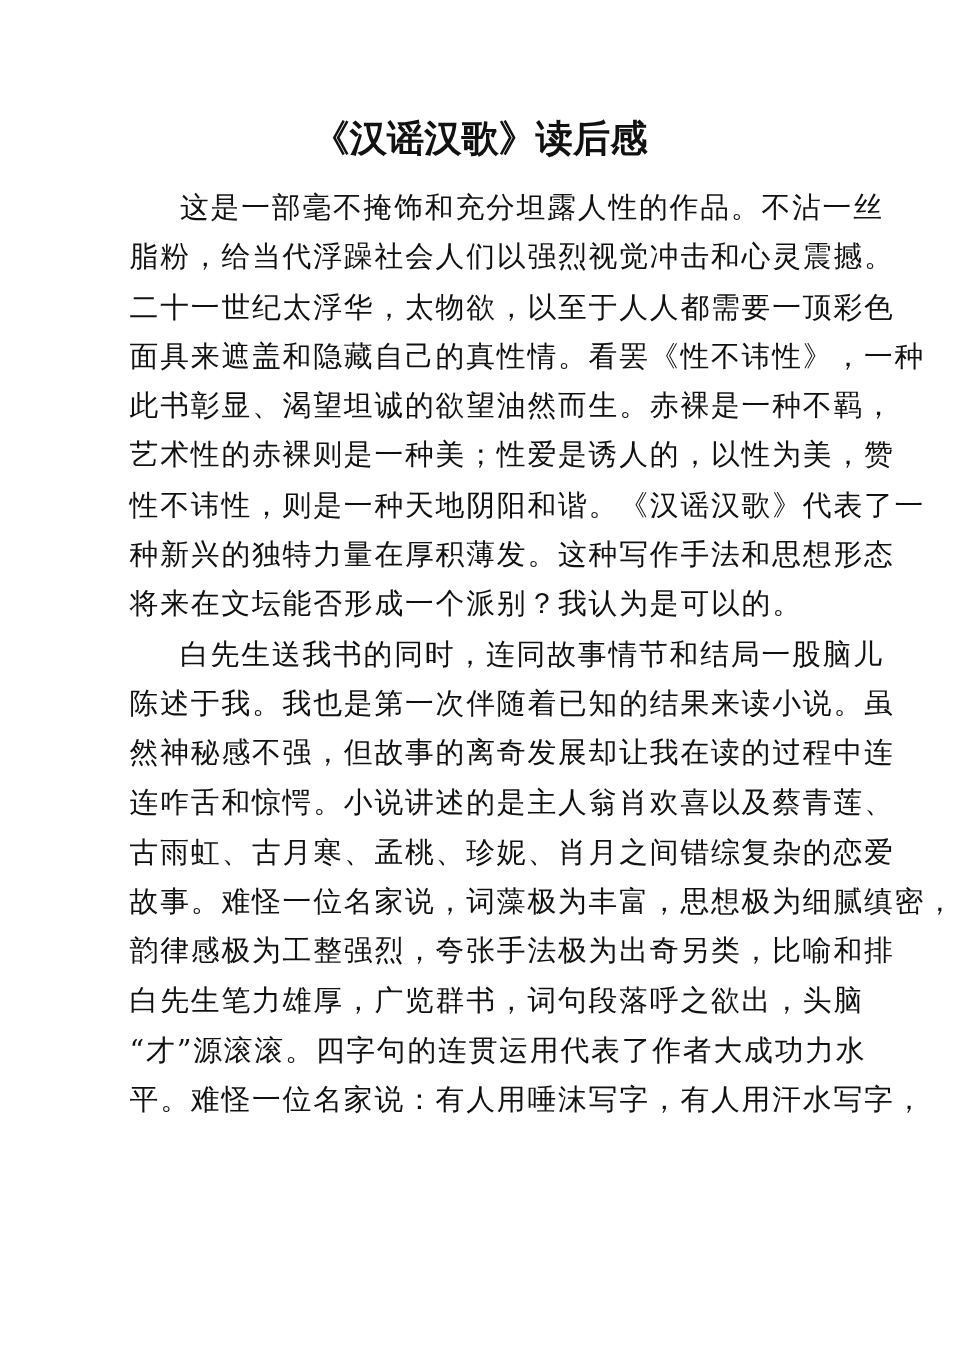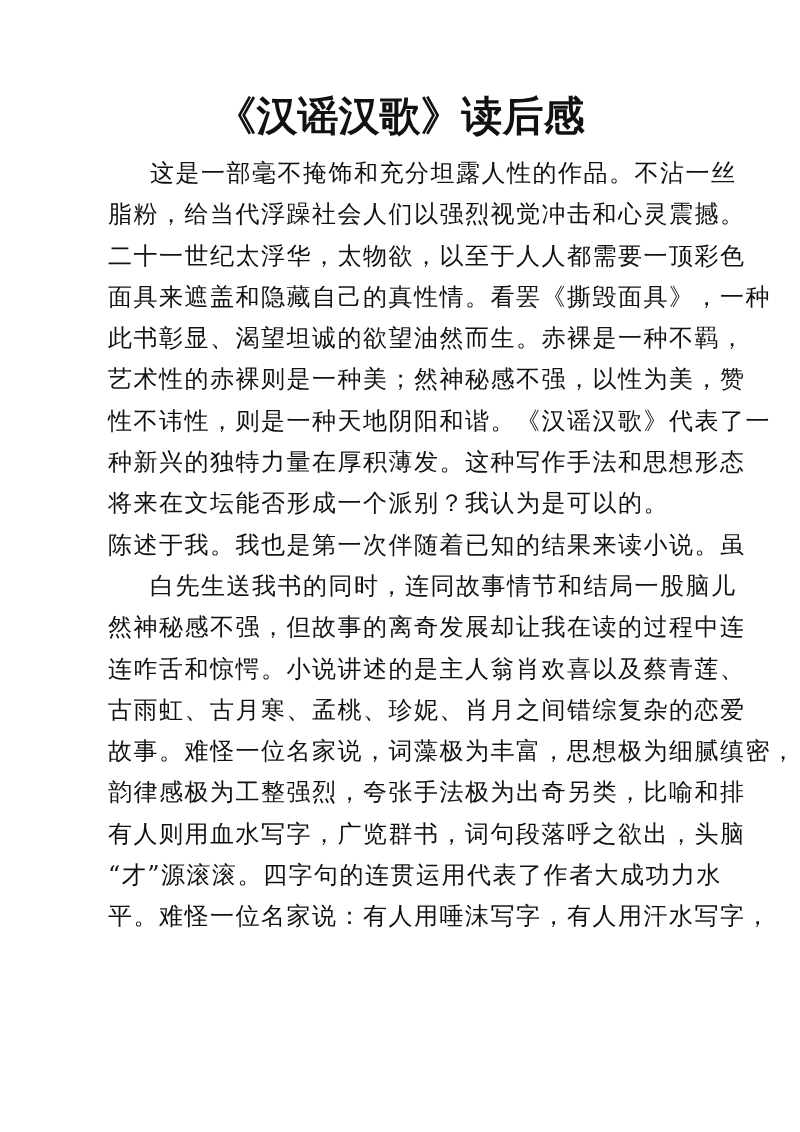--- a/index.html
+++ b/index.html
@@ -1,50 +1,50 @@
 <!DOCTYPE html>
 <html><head>
 <meta charset="utf-8">
 <style>
   html, body { margin: 0; padding: 0; background: #ffffff; }
   body { width: 800px; height: 1132px; position: relative; overflow: hidden;
          font-family: "DejaVu Serif", "Liberation Serif", serif; color: #111; }
   .page { position: absolute; left: 0; top: 0; width: 800px; height: 1132px; background: #fff; }
   .title { position: absolute; left: 0; width: 800px; top: 94px; text-align: center;
-           font-size: 41px; font-weight: bold; letter-spacing: 0px; line-height: 44px;
+           font-size: 31px; font-weight: bold; letter-spacing: 0px; line-height: 44px;
            font-family: "DejaVu Sans", "Liberation Sans", sans-serif; }
   .body { position: absolute; left: 108px; top: 153px; width: 544px; }
   .line { display: block; height: 41.3px; line-height: 41.3px; font-size: 24px;
           white-space: nowrap; letter-spacing: 1.5px; }
   .indent { padding-left: 42px; }
 </style>
 </head>
 <body>
 
 <div class="page">
   <div class="title">《汉谣汉歌》读后感</div>
 
   <div class="body">
     <div>
       <span class="line indent">这是一部毫不掩饰和充分坦露人性的作品。不沾一丝</span>
       <span class="line">脂粉，给当代浮躁社会人们以强烈视觉冲击和心灵震撼。</span>
       <span class="line">二十一世纪太浮华，太物欲，以至于人人都需要一顶彩色</span>
-      <span class="line">面具来遮盖和隐藏自己的真性情。看罢《撕毁面具》，一种</span>
+      <span class="line">面具来遮盖和隐藏自己的真性情。看罢《性不讳性》，一种</span>
       <span class="line">此书彰显、渴望坦诚的欲望油然而生。赤裸是一种不羁，</span>
-      <span class="line">艺术性的赤裸则是一种美；然神秘感不强，以性为美，赞</span>
+      <span class="line">艺术性的赤裸则是一种美；性爱是诱人的，以性为美，赞</span>
       <span class="line">性不讳性，则是一种天地阴阳和谐。《汉谣汉歌》代表了一</span>
       <span class="line">种新兴的独特力量在厚积薄发。这种写作手法和思想形态</span>
       <span class="line">将来在文坛能否形成一个派别？我认为是可以的。</span>
     </div>
     <div>
+      <span class="line indent">白先生送我书的同时，连同故事情节和结局一股脑儿</span>
       <span class="line">陈述于我。我也是第一次伴随着已知的结果来读小说。虽</span>
-      <span class="line indent">白先生送我书的同时，连同故事情节和结局一股脑儿</span>
       <span class="line">然神秘感不强，但故事的离奇发展却让我在读的过程中连</span>
       <span class="line">连咋舌和惊愕。小说讲述的是主人翁肖欢喜以及蔡青莲、</span>
       <span class="line">古雨虹、古月寒、孟桃、珍妮、肖月之间错综复杂的恋爱</span>
       <span class="line">故事。难怪一位名家说，词藻极为丰富，思想极为细腻缜密，</span>
       <span class="line">韵律感极为工整强烈，夸张手法极为出奇另类，比喻和排</span>
-      <span class="line">有人则用血水写字，广览群书，词句段落呼之欲出，头脑</span>
+      <span class="line">白先生笔力雄厚，广览群书，词句段落呼之欲出，头脑</span>
       <span class="line">“才”源滚滚。四字句的连贯运用代表了作者大成功力水</span>
       <span class="line">平。难怪一位名家说：有人用唾沫写字，有人用汗水写字，</span>
     </div>
   </div>
 </div>
 
 </body></html>

